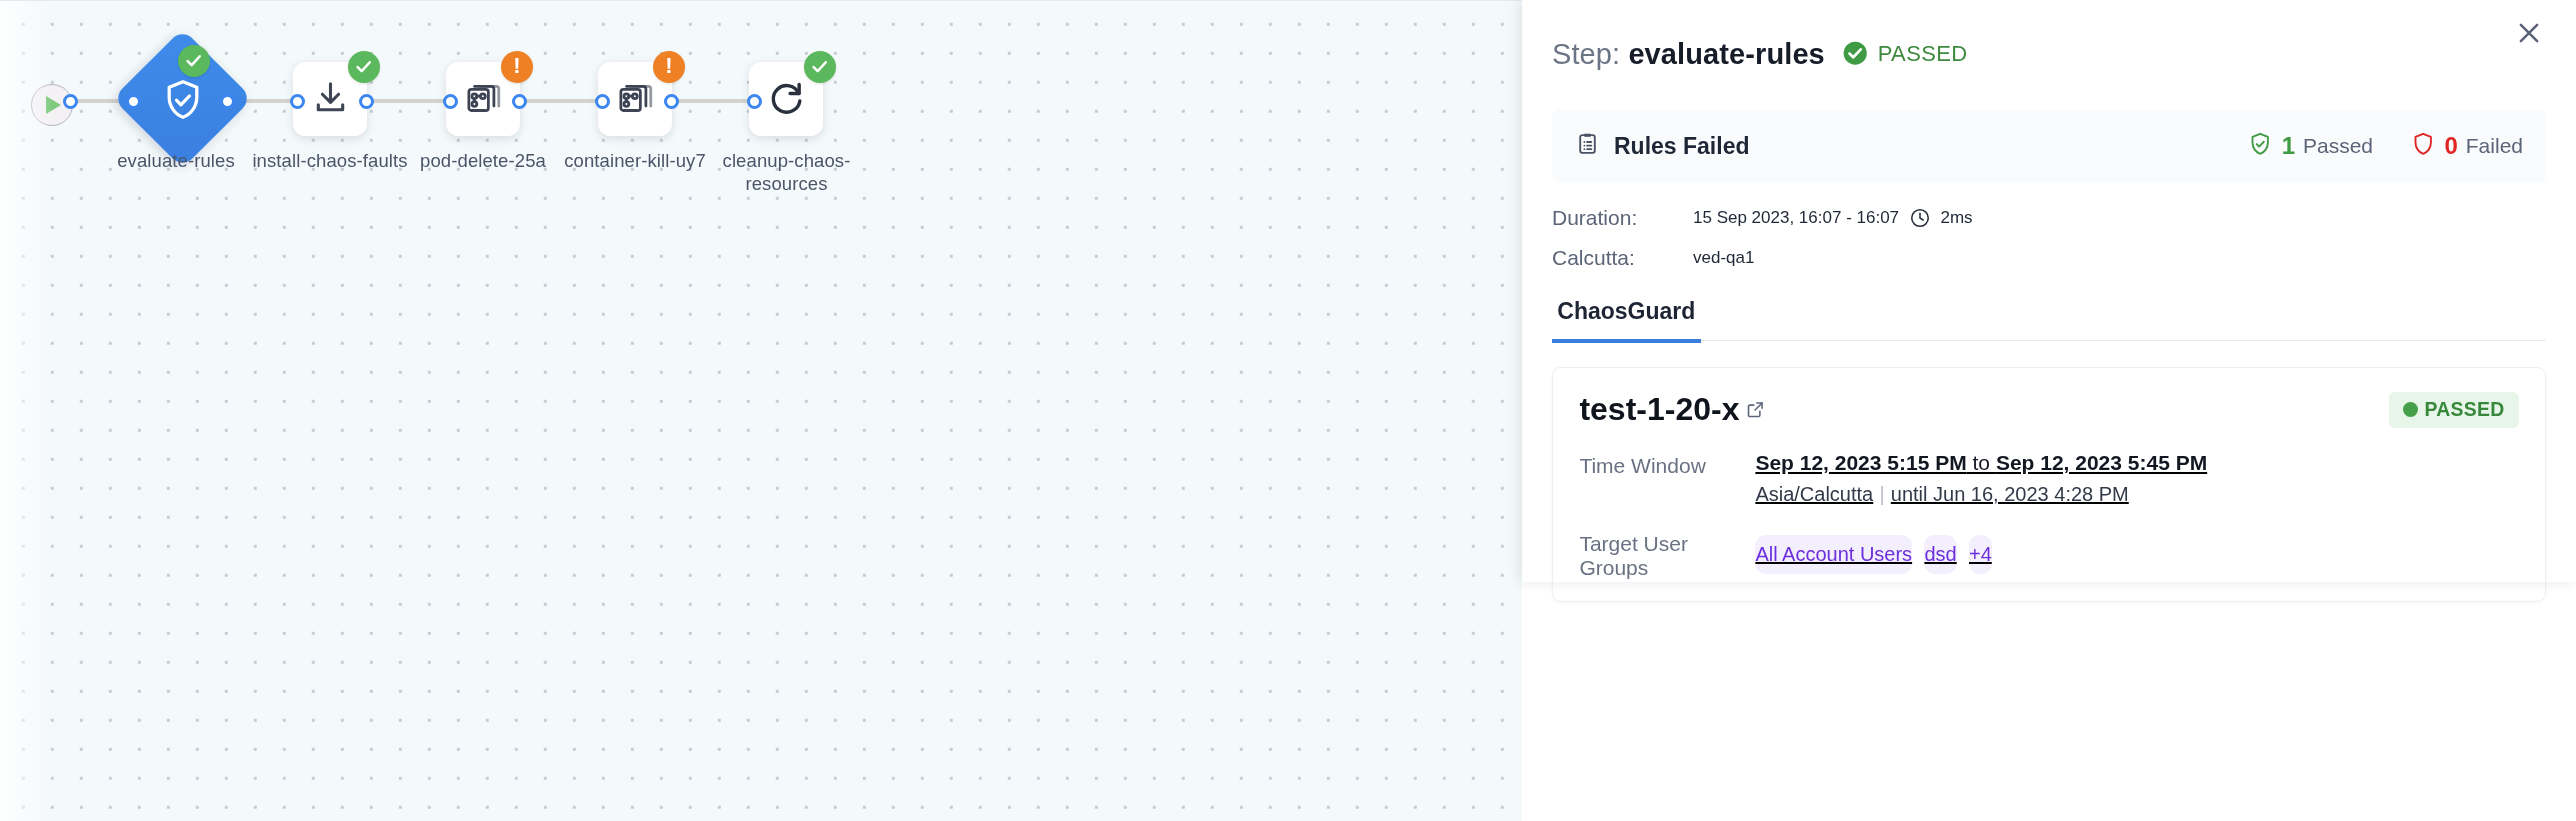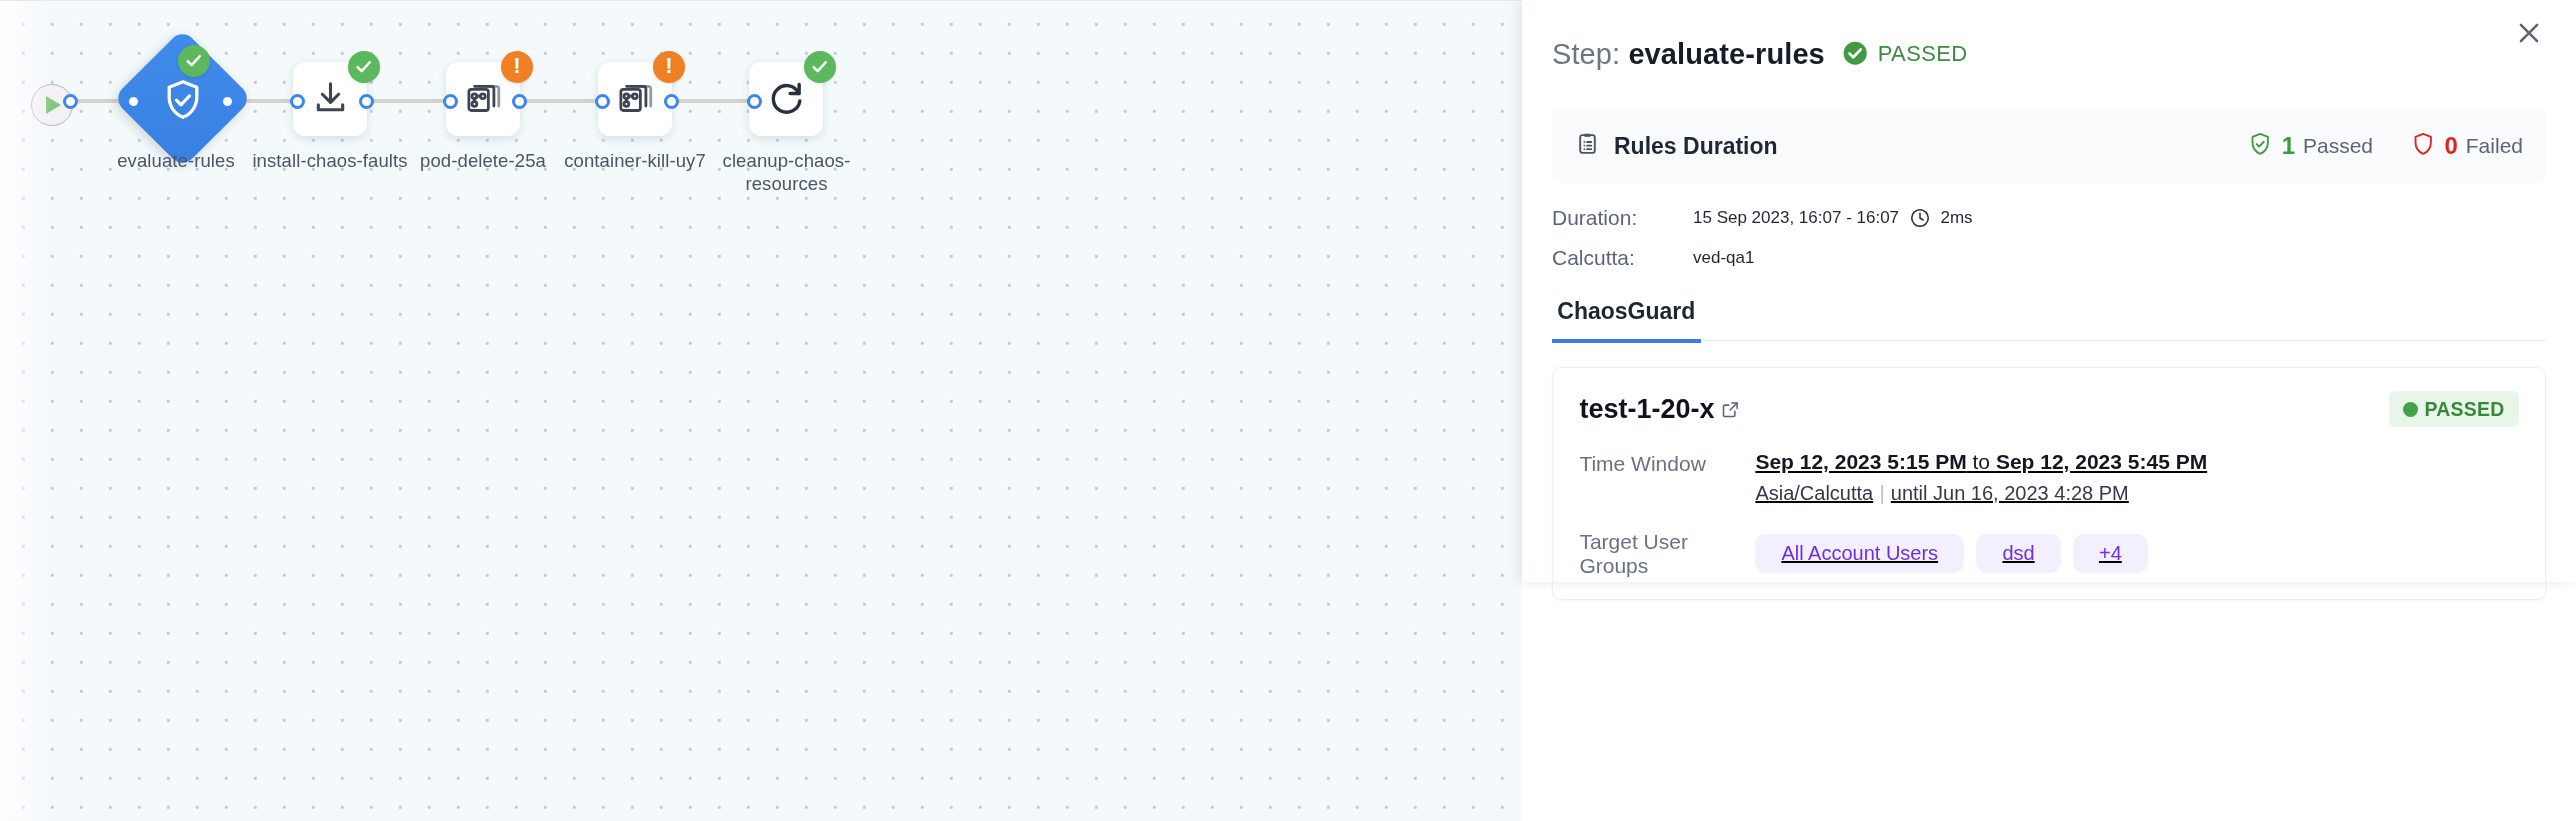--- a/index.html
+++ b/index.html
@@ -147,21 +147,21 @@
     margin-bottom: -2.6px; cursor: pointer;
   }
 
   .test-card {
     margin: 26.4px 30px 0 30px; border: 1.8px solid #eceef3;
     border-radius: 8.8px; padding: 23px 26.4px 21px 26.4px;
     box-shadow: 0 0.9px 2.6px rgba(30,45,70,0.04);
   }
   .test-head { display: flex; align-items: center; }
   .test-name {
-    font-size: 27px; font-weight: bold; color: #10141c;
+    font-size: 32px; font-weight: bold; color: #10141c;
     display: flex; align-items: center; gap: 6px;
   }
   .pass-pill {
     margin-left: auto; background: #e7f6e8; color: #37883b;
     border-radius: 6.2px; padding: 6.2px 14px; font-size: 19.4px;
     font-weight: bold; letter-spacing: 0.3px;
     display: flex; align-items: center; gap: 7px;
   }
   .pill-dot { width: 15px; height: 15px; border-radius: 50%; background: #45a049; }
 
@@ -169,21 +169,21 @@
   .tc-key { width: 176px; font-size: 21px; color: #6a7183; padding-top: 2.6px; }
   .tc-val { flex: 1; text-decoration: underline; }
   .tc-line1 { font-size: 21px; color: #121722; font-weight: bold; }
   .tc-line1 .sep { font-weight: normal; }
   .tc-line2 { font-size: 20px; color: #323a49; margin-top: 8px; }
   .tc-line2 .bar { color: #b9bec9; margin: 0 6.2px; }
 
   .chips { display: flex; gap: 12.3px; align-items: center; }
   .chip {
     background: #f3effd; color: #6d30dd; font-size: 20px;
-    border-radius: 11px; padding: 8px 26px; cursor: pointer;
+    border-radius: 11px; padding: 8px 0; cursor: pointer;
   }
 </style>
 </head>
 <body>
 
 <div id="root">
 
   <div class="canvas">
 
     <div class="edge" style="left:69px; width:79px;"></div>
@@ -332,21 +332,21 @@
             <rect x="5" y="4" width="14" height="17" rx="2"></rect>
             <path d="M9 2.6h6v3H9z" fill="#4a5364" stroke="none"></path>
             <circle cx="9" cy="10.5" r=".9" fill="#4a5364" stroke="none"></circle>
               <path d="M11.6 10.5h4"></path>
             <circle cx="9" cy="14" r=".9" fill="#4a5364" stroke="none"></circle>
               <path d="M11.6 14h4"></path>
             <circle cx="9" cy="17.4" r=".9" fill="#4a5364" stroke="none"></circle>
               <path d="M11.6 17.4h4"></path>
           </svg>
         </span>
-        <span>Rules Duration</span>
+        <span>Rules Failed</span>
       </div>
       <div class="rules-counts">
         <div class="count-grp">
           <span>
             <svg width="26.4" height="26.4" viewBox="0 0 24 24" fill="none" stroke="#3f9b43" stroke-width="1.7" stroke-linecap="round" stroke-linejoin="round">
               <path d="M12 2.6 5 5.3v5.4c0 4.5 3 8.7 7 10.1 4-1.4 7-5.6 7-10.1V5.3L12 2.6z"></path>
               <path d="M8.8 11.9l2.2 2.3 4.3-4.4"></path>
             </svg>
           </span>
           <span class="count-num green">1</span>

